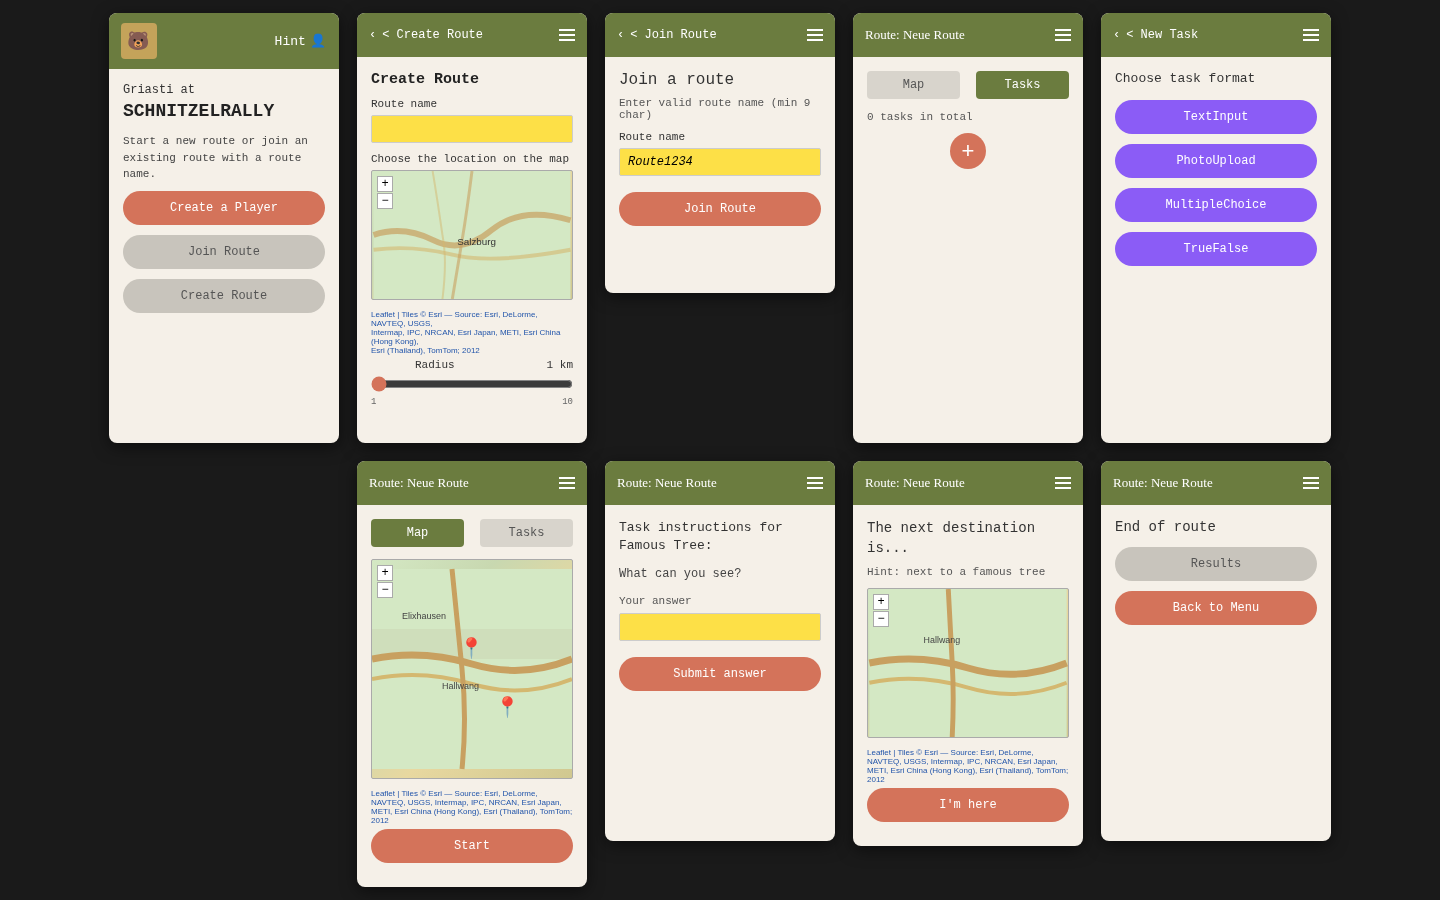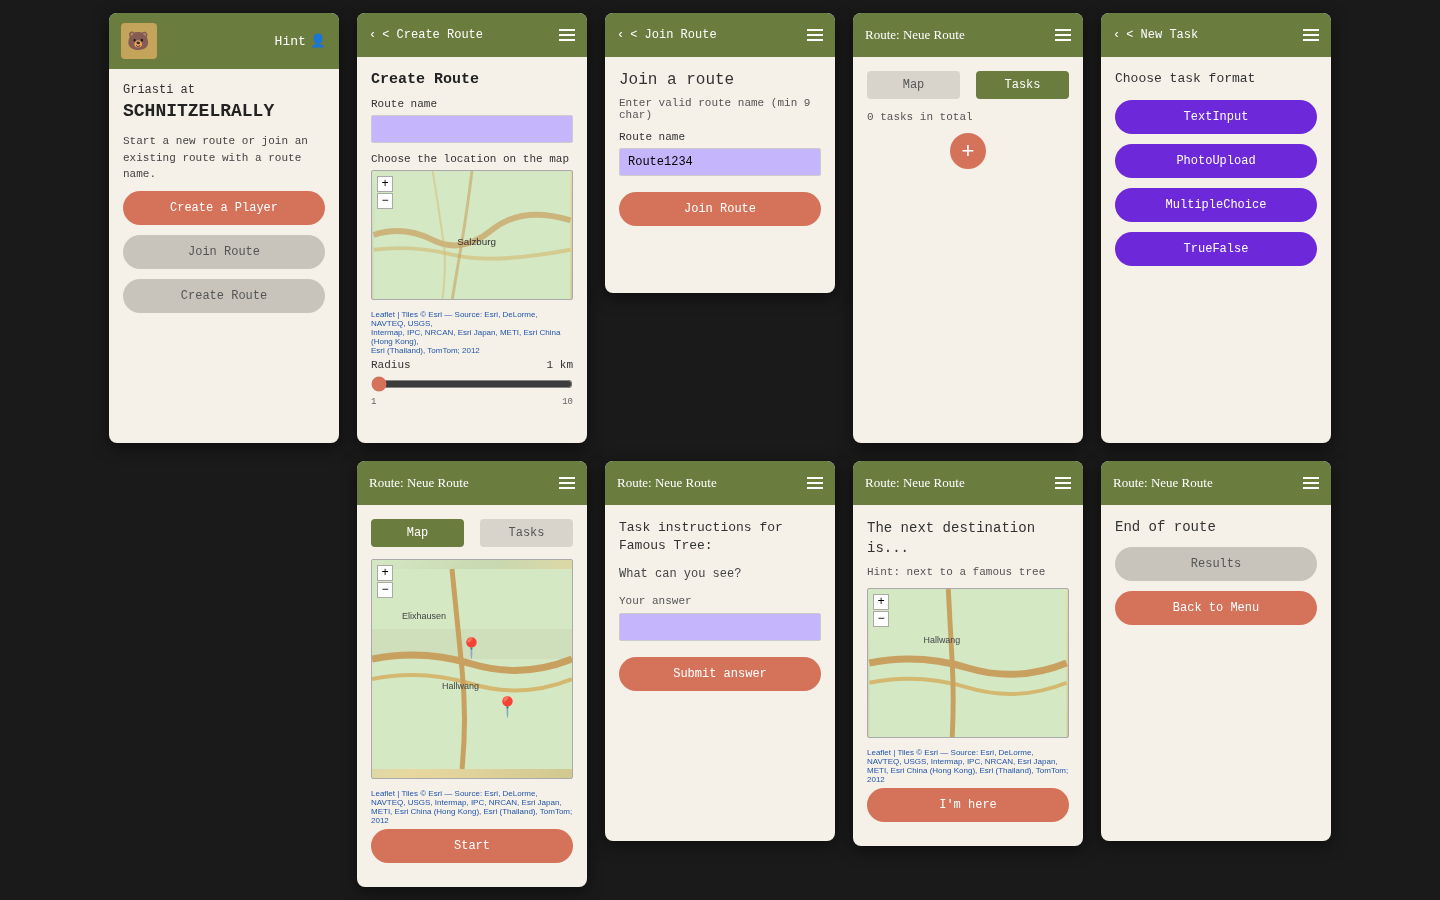--- a/index.html
+++ b/index.html
@@ -163,26 +163,27 @@
     .form-label {
       font-size: 11px;
       color: #333;
       font-family: 'Courier New', monospace;
       margin-bottom: 5px;
       display: block;
     }
     .form-input {
       width: 100%;
       border: 1px solid #ccc;
-      background: #c4b5fd;
+      background: #fde047;
       padding: 6px 8px;
       font-family: 'Courier New', monospace;
       font-size: 12px;
       border-radius: 2px;
       margin-bottom: 10px;
+      font-style: italic;
     }
 
     
     .map-placeholder {
       width: 100%;
       height: 130px;
       background: linear-gradient(135deg, #d4e8c4 0%, #c8d8b0 30%, #e8d8a0 60%, #d0c890 100%);
       border: 1px solid #aaa;
       border-radius: 2px;
       position: relative;
@@ -218,20 +219,21 @@
       font-family: Arial, sans-serif;
       margin-bottom: 4px;
     }
 
     
     .radius-row {
       display: flex;
       justify-content: space-between;
       align-items: flex-start;
       margin-bottom: 5px;
+      margin-left: 44px;
     }
     .radius-label {
       font-size: 11px;
       font-family: 'Courier New', monospace;
       color: #333;
     }
     .radius-value {
       font-size: 11px;
       font-family: 'Courier New', monospace;
       color: #333;
@@ -324,21 +326,21 @@
     }
 
     
     .new-task-title {
       font-size: 13px;
       font-family: 'Courier New', monospace;
       color: #333;
       margin-bottom: 14px;
     }
     .task-type-btn {
-      background: #6d28d9;
+      background: #8b5cf6;
       color: white;
       border: none;
       border-radius: 20px;
       padding: 10px;
       font-family: 'Courier New', monospace;
       font-size: 12px;
       cursor: pointer;
       width: 100%;
       margin-bottom: 10px;
       text-align: center;

